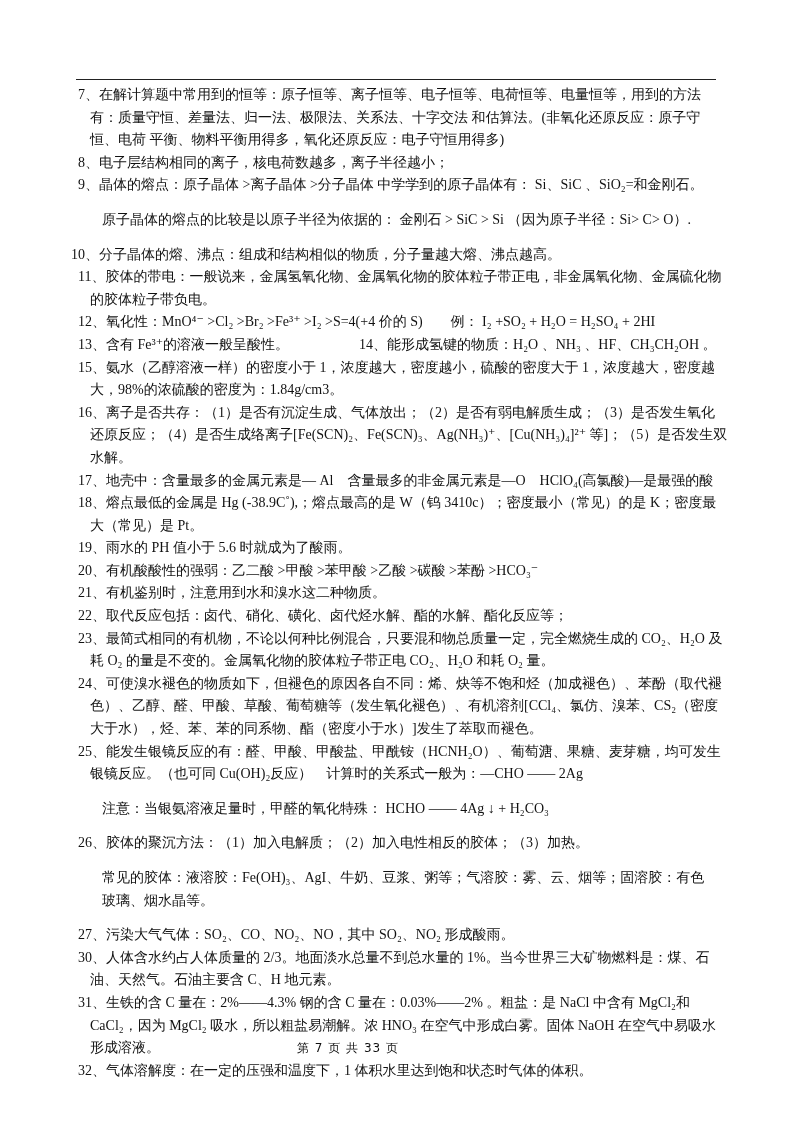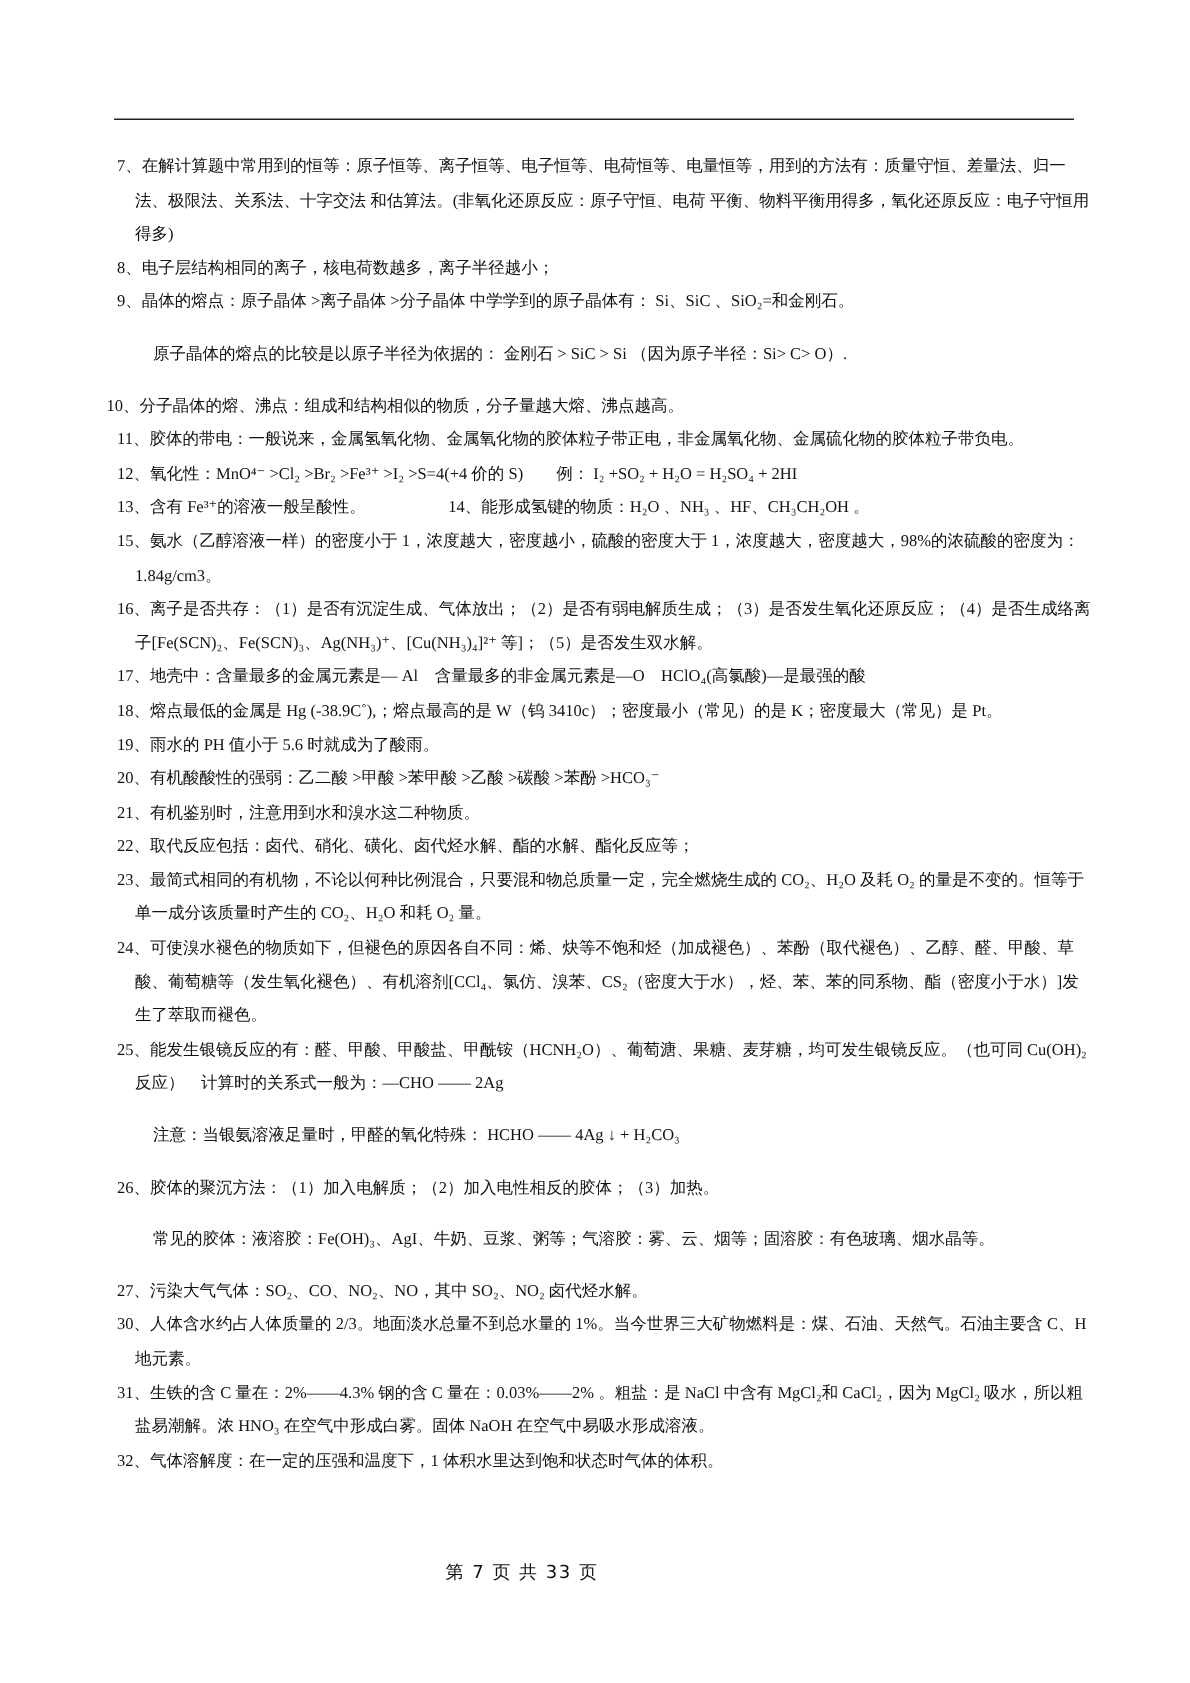--- a/index.html
+++ b/index.html
@@ -2,21 +2,21 @@
 <html><head>
 <meta charset="utf-8">
 <style>
   html, body { margin: 0; padding: 0; background: #ffffff; }
   body {
     width: 793px; height: 1122px; position: relative; overflow: hidden;
     font-family: "Liberation Serif", "DejaVu Serif", serif;
     color: #111;
   }
   .rule { position: absolute; left: 76px; top: 79px; width: 640px; height: 0; border-top: 1px solid #222; }
-  .content { position: absolute; left: 78px; top: 100px; width: 650px; font-size: 11px; line-height: 22.6px; }
+  .content { position: absolute; left: 78px; top: 84px; width: 650px; font-size: 14px; line-height: 22.6px; }
   .item { margin: 0; padding-left: 12px; text-indent: -12px; white-space: normal; }
   .item.l10 { margin-left: -7px; padding-left: 19px; text-indent: -19px; margin-top: 12px; }
   .sub-line { margin: 12px; padding-left: 12px; }
   .footer { position: absolute; top: 1040px; left: 0; width: 696px; text-align: center; font-size: 12px; font-family: "DejaVu Sans", sans-serif; letter-spacing: 1px; }
 </style>
 </head>
 <body>
 
 <div class="rule"></div>
 
@@ -30,25 +30,25 @@
   <p class="item"><span>12、</span><span>氧化性：MnO⁴⁻ &gt;Cl₂ &gt;Br₂ &gt;Fe³⁺ &gt;I₂ &gt;S=4(+4 价的 S)　　例： I₂ +SO₂ + H₂O = H₂SO₄ + 2HI</span></p>
   <p class="item"><span>13、</span><span>含有 Fe³⁺的溶液一般呈酸性。　　　　　14、能形成氢键的物质：H₂O 、NH₃ 、HF、CH₃CH₂OH 。</span></p>
   <p class="item"><span>15、</span><span>氨水（乙醇溶液一样）的密度小于 1，浓度越大，密度越小，硫酸的密度大于 1，浓度越大，密度越大，98%的浓硫酸的密度为：1.84g/cm3。</span></p>
   <p class="item"><span>16、</span><span>离子是否共存：（1）是否有沉淀生成、气体放出；（2）是否有弱电解质生成；（3）是否发生氧化还原反应；（4）是否生成络离子[Fe(SCN)₂、Fe(SCN)₃、Ag(NH₃)⁺、[Cu(NH₃)₄]²⁺ 等]；（5）是否发生双水解。</span></p>
   <p class="item"><span>17、</span><span>地壳中：含量最多的金属元素是— Al　含量最多的非金属元素是—O　HClO₄(高氯酸)—是最强的酸</span></p>
   <p class="item"><span>18、</span><span>熔点最低的金属是 Hg (-38.9C˚),；熔点最高的是 W（钨 3410c）；密度最小（常见）的是 K；密度最大（常见）是 Pt。</span></p>
   <p class="item"><span>19、</span><span>雨水的 PH 值小于 5.6 时就成为了酸雨。</span></p>
   <p class="item"><span>20、</span><span>有机酸酸性的强弱：乙二酸 &gt;甲酸 &gt;苯甲酸 &gt;乙酸 &gt;碳酸 &gt;苯酚 &gt;HCO₃⁻</span></p>
   <p class="item"><span>21、</span><span>有机鉴别时，注意用到水和溴水这二种物质。</span></p>
   <p class="item"><span>22、</span><span>取代反应包括：卤代、硝化、磺化、卤代烃水解、酯的水解、酯化反应等；</span></p>
-  <p class="item"><span>23、</span><span>最简式相同的有机物，不论以何种比例混合，只要混和物总质量一定，完全燃烧生成的 CO₂、H₂O 及耗 O₂ 的量是不变的。恒等于单一成分该质量时产生的 CO₂、H₂O 和耗 O₂ 量。</span></p>
+  <p class="item"><span>23、</span><span>最简式相同的有机物，不论以何种比例混合，只要混和物总质量一定，完全燃烧生成的 CO₂、H₂O 及耗 O₂ 的量是不变的。金属氧化物的胶体粒子带正电 CO₂、H₂O 和耗 O₂ 量。</span></p>
   <p class="item"><span>24、</span><span>可使溴水褪色的物质如下，但褪色的原因各自不同：烯、炔等不饱和烃（加成褪色）、苯酚（取代褪色）、乙醇、醛、甲酸、草酸、葡萄糖等（发生氧化褪色）、有机溶剂[CCl₄、氯仿、溴苯、CS₂（密度大于水），烃、苯、苯的同系物、酯（密度小于水）]发生了萃取而褪色。</span></p>
   <p class="item"><span>25、</span><span>能发生银镜反应的有：醛、甲酸、甲酸盐、甲酰铵（HCNH₂O）、葡萄溏、果糖、麦芽糖，均可发生银镜反应。（也可同 Cu(OH)₂反应）　计算时的关系式一般为：—CHO —— 2Ag</span></p>
   <p class="sub-line">注意：当银氨溶液足量时，甲醛的氧化特殊： HCHO —— 4Ag ↓ + H₂CO₃</p>
   <p class="item"><span>26、</span><span>胶体的聚沉方法：（1）加入电解质；（2）加入电性相反的胶体；（3）加热。</span></p>
   <p class="sub-line">常见的胶体：液溶胶：Fe(OH)₃、AgI、牛奶、豆浆、粥等；气溶胶：雾、云、烟等；固溶胶：有色玻璃、烟水晶等。</p>
-  <p class="item"><span>27、</span><span>污染大气气体：SO₂、CO、NO₂、NO，其中 SO₂、NO₂ 卤代烃水解。</span></p>
+  <p class="item"><span>27、</span><span>污染大气气体：SO₂、CO、NO₂、NO，其中 SO₂、NO₂ 形成酸雨。</span></p>
   <p class="item"><span>30、</span><span>人体含水约占人体质量的 2/3。地面淡水总量不到总水量的 1%。当今世界三大矿物燃料是：煤、石油、天然气。石油主要含 C、H 地元素。</span></p>
   <p class="item"><span>31、</span><span>生铁的含 C 量在：2%——4.3% 钢的含 C 量在：0.03%——2% 。粗盐：是 NaCl 中含有 MgCl₂和 CaCl₂，因为 MgCl₂ 吸水，所以粗盐易潮解。浓 HNO₃ 在空气中形成白雾。固体 NaOH 在空气中易吸水形成溶液。</span></p>
   <p class="item"><span>32、</span><span>气体溶解度：在一定的压强和温度下，1 体积水里达到饱和状态时气体的体积。</span></p>
 </div>
 
 <div class="footer">第 7 页 共 33 页</div>
 
 </body></html>

